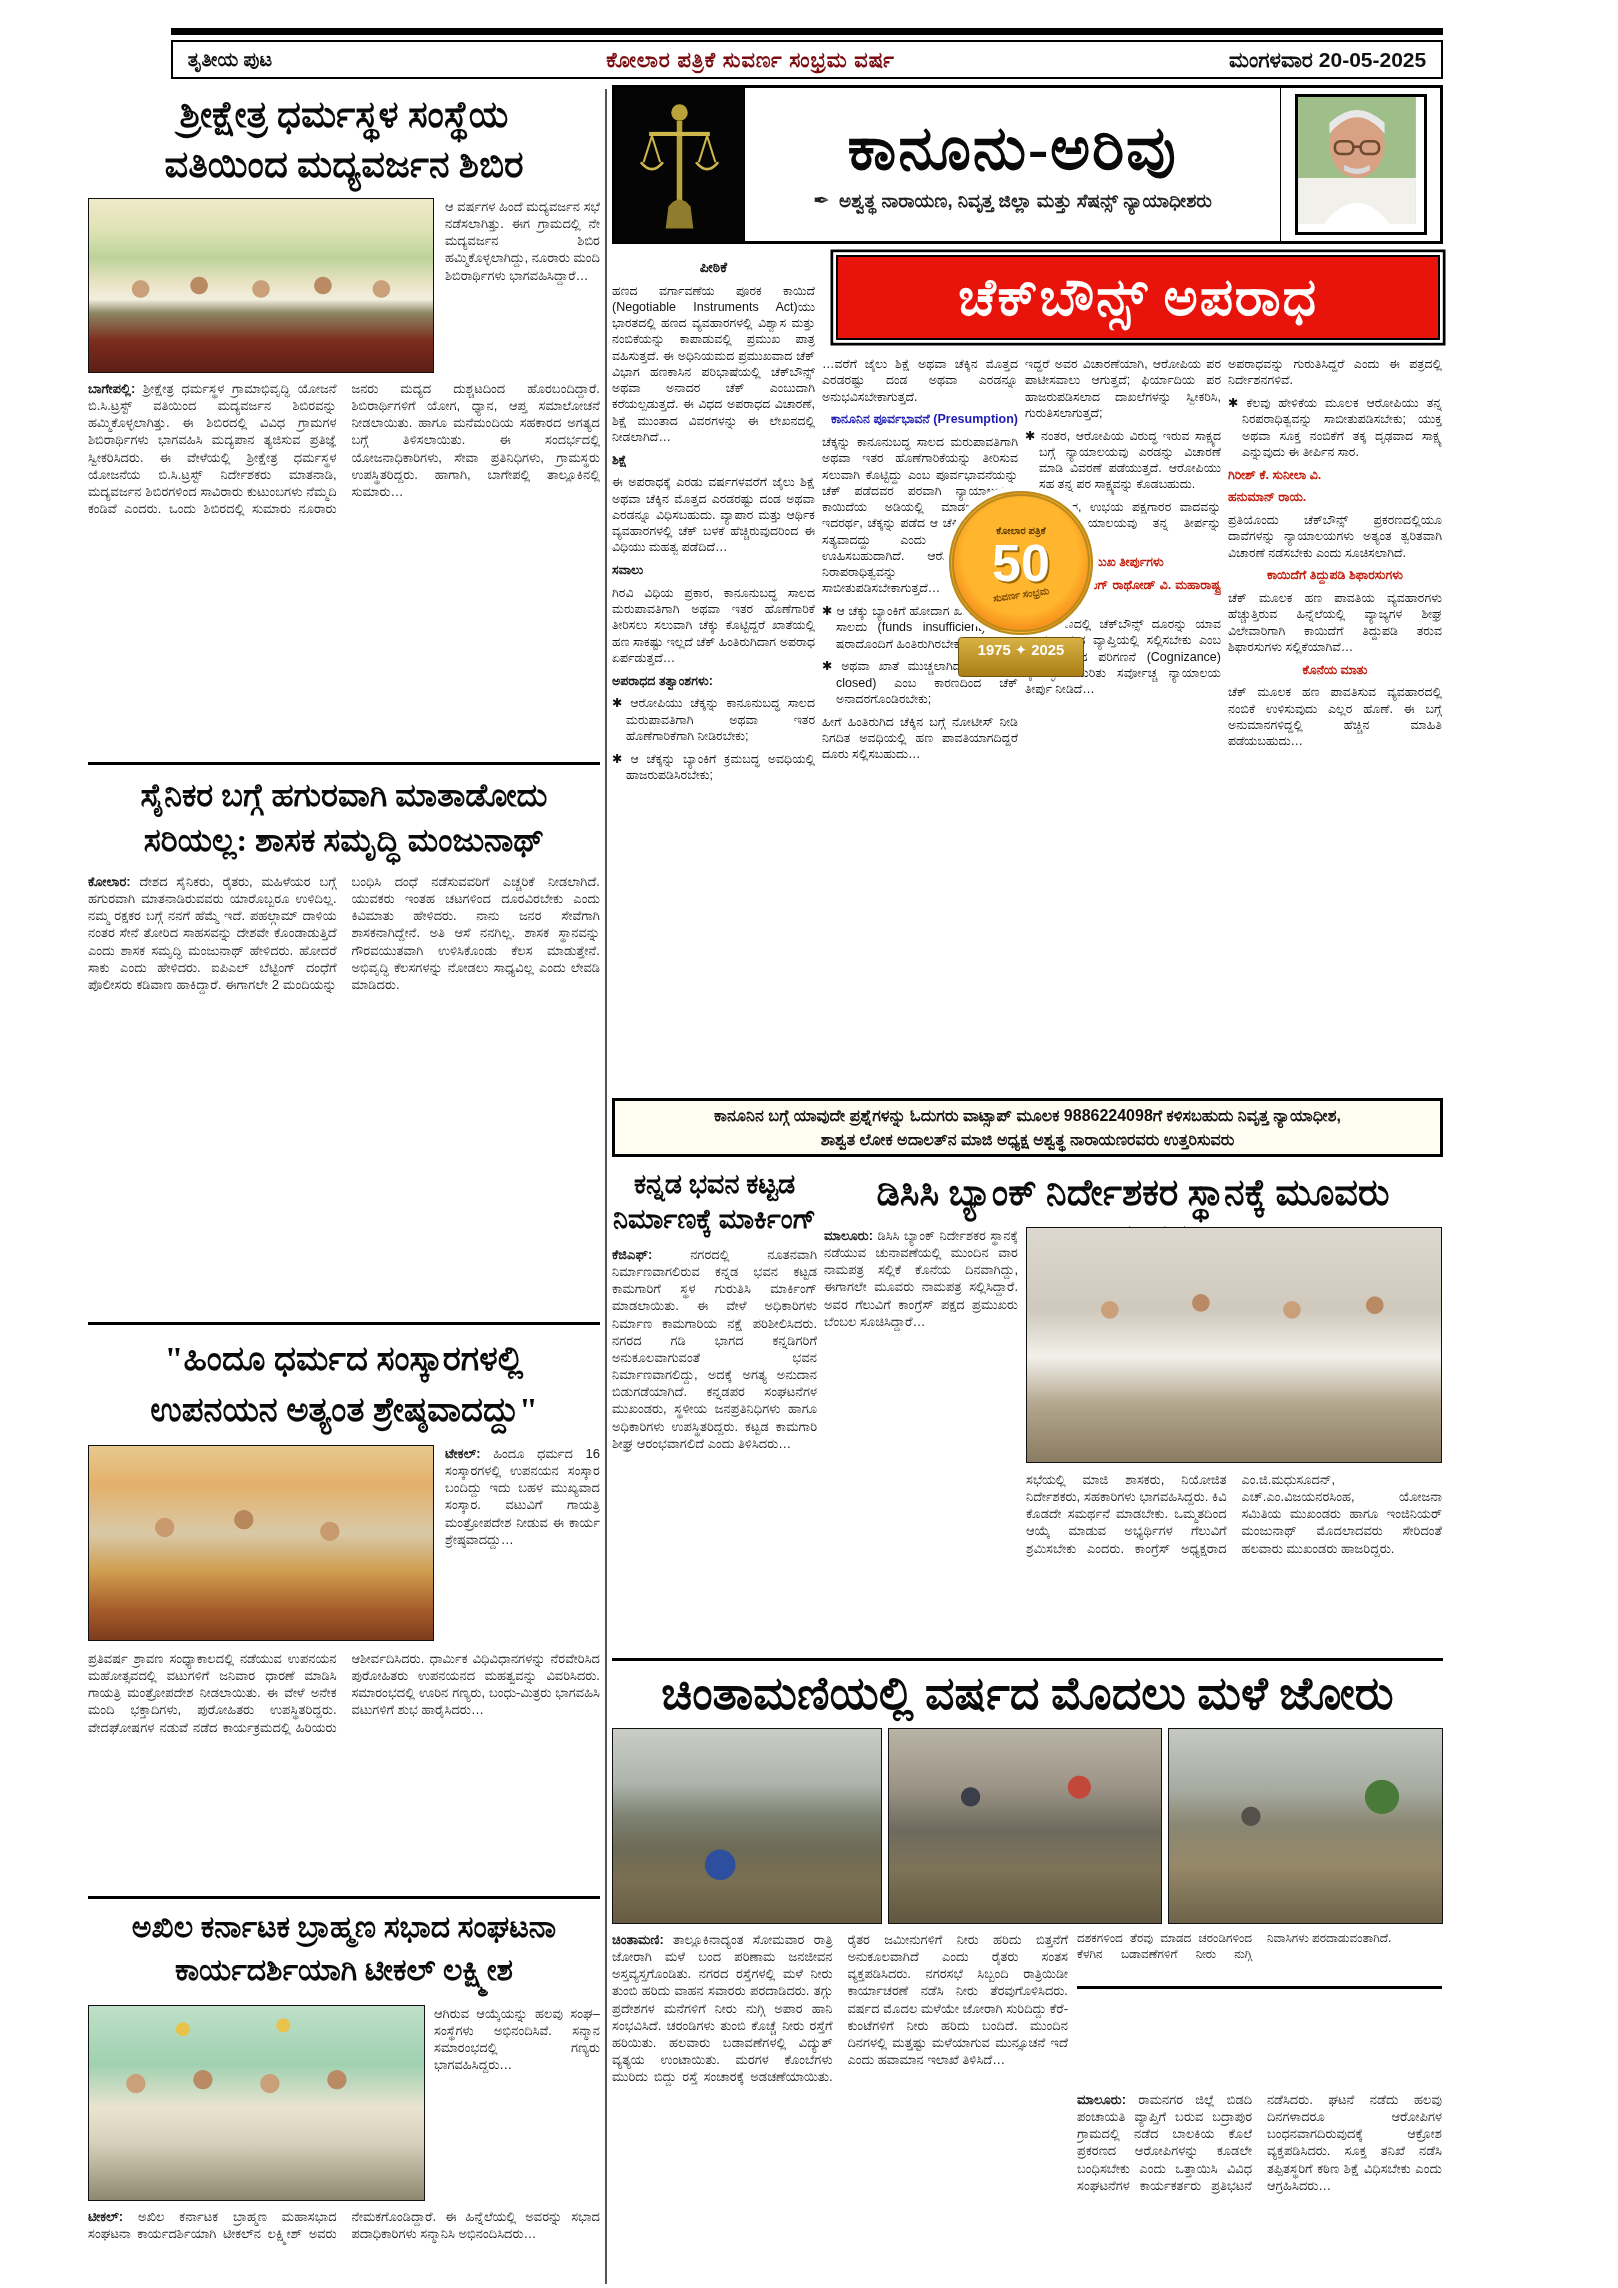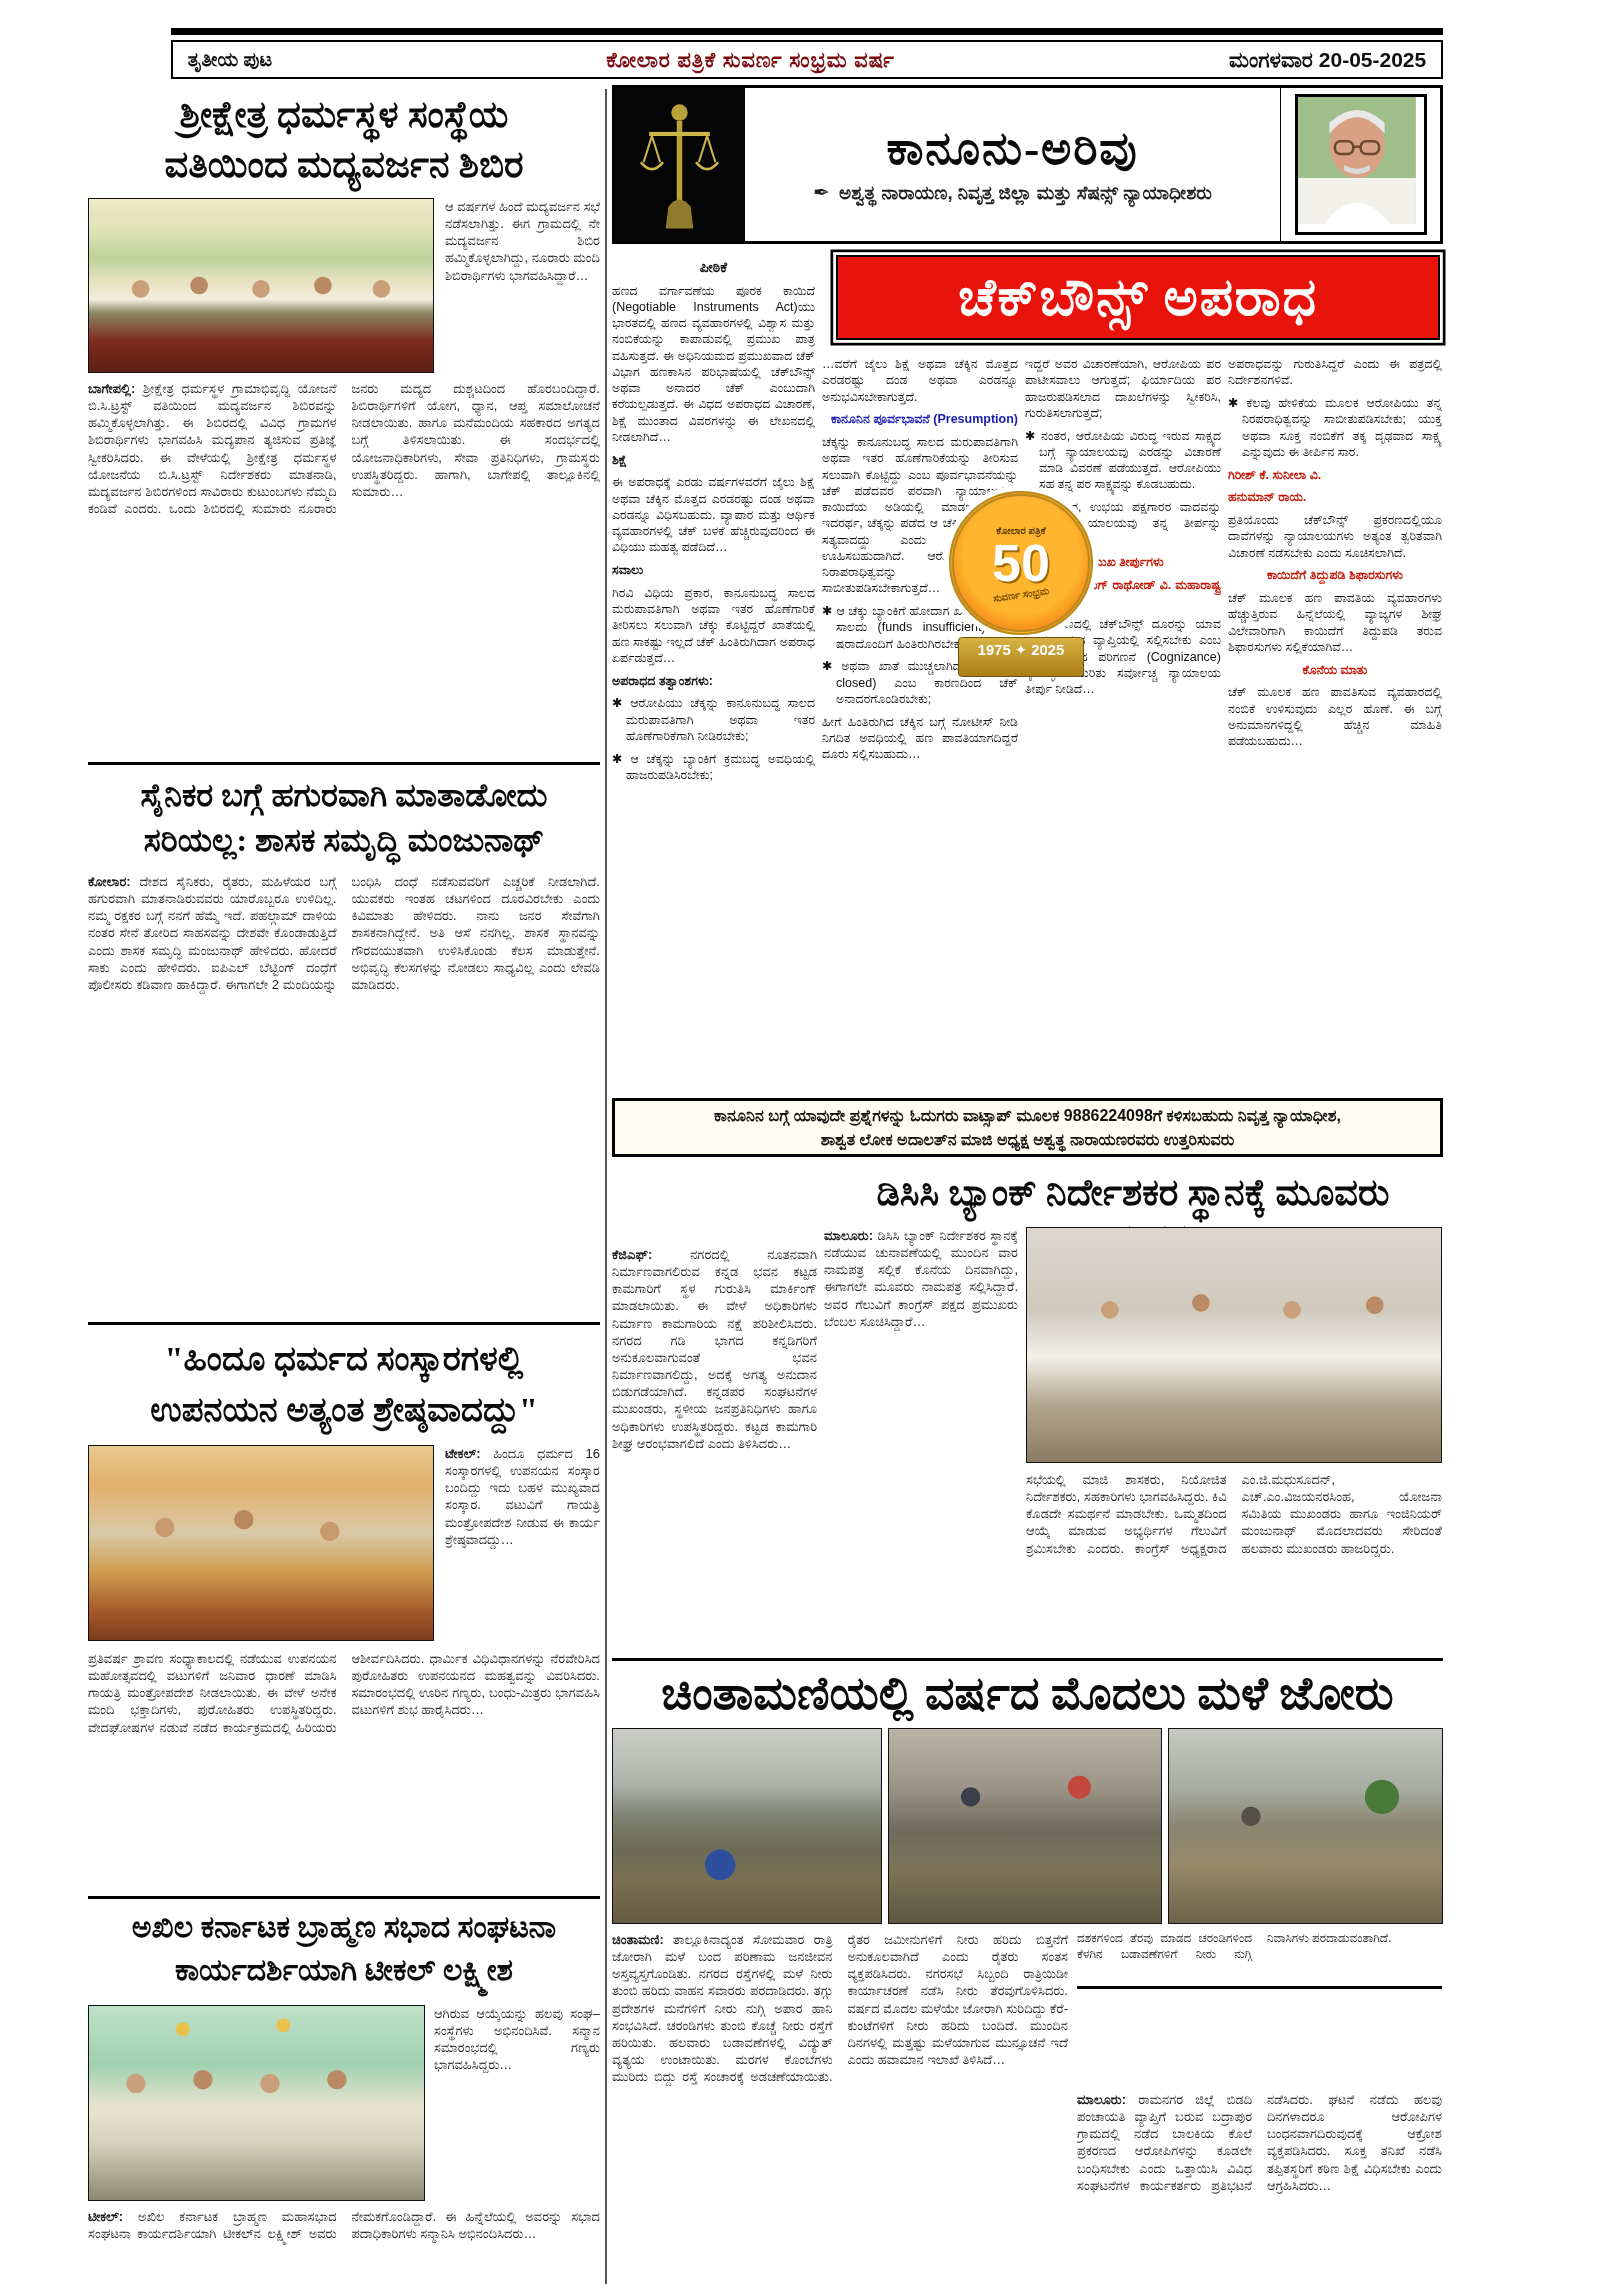--- a/index.html
+++ b/index.html
@@ -64,21 +64,21 @@
      linear-gradient(180deg,#b9b3a6 0%,#9c9587 30%,#6e6a5d 52%,#7d7458 72%,#5f573f 100%);}
   .ph-rain3{background:
      radial-gradient(circle at 78% 35%, #4a7a3a 0 16.6px, rgba(0,0,0,0) 17.5px),
      radial-gradient(circle at 30% 45%, #55504a 0 9.2px, rgba(0,0,0,0) 10px),
      linear-gradient(180deg,#c5c9c2 0%,#a8ada3 30%,#8a8672 50%,#97896a 70%,#6d6349 100%);}
   
   .law-header{border:3.7px solid #000;display:flex;align-items:stretch;background:#fff;}
   .statue-box{width:129px;background:#050505;display:flex;align-items:center;justify-content:center;flex:none;}
   .law-title-wrap{flex:1;display:flex;flex-direction:column;align-items:center;justify-content:center;
                   border-left:1.8px solid #000;border-right:1.8px solid #000;padding:3.7px 0;}
-  .law-title{font-size:46px;font-weight:bold;color:#0a0a0a;line-height:1.05;
+  .law-title{font-size:61px;font-weight:bold;color:#0a0a0a;line-height:1.05;
              font-family:"Liberation Serif","DejaVu Serif",serif;letter-spacing:1.8px;}
   .law-byline{font-size:18.5px;font-weight:bold;color:#222;margin-top:7.4px;}
   .pen{font-size:20px;margin-right:9.2px;}
   .author-box{width:148px;flex:none;display:flex;align-items:center;justify-content:center;background:#fff;padding:5.5px;}
   .author-frame{border:3.7px solid #000;width:126px;height:135px;overflow:hidden;}
   .red-banner{background:#e8140c;border:2.8px solid #000;box-shadow:0 0 0 2.8px #fff,0 0 0 5.5px #000;
               display:flex;align-items:center;justify-content:center;}
   .red-banner span{color:#fff;font-weight:bold;font-size:52px;letter-spacing:1.8px;
                    font-family:"Liberation Serif","DejaVu Serif",serif;}
   .law-col{font-size:12.5px;line-height:1.3;overflow:hidden;}
@@ -244,20 +244,24 @@
     <div class="logo-50">50</div>
     <div class="logo-sub">ಸುವರ್ಣ ಸಂಭ್ರಮ</div>
   </div>
   <div class="abs ribbon" style="left:958px;top:637px;width:126px;height:40px;line-height:24px;z-index:5;">1975 ✦ 2025</div>
 
   <div class="abs contact" style="left:612px;top:1098px;width:831px;height:59px;">
     <div>ಕಾನೂನಿನ ಬಗ್ಗೆ ಯಾವುದೇ ಪ್ರಶ್ನೆಗಳನ್ನು ಓದುಗರು ವಾಟ್ಸಾಪ್ ಮೂಲಕ 9886224098ಗೆ ಕಳಿಸಬಹುದು ನಿವೃತ್ತ ನ್ಯಾಯಾಧೀಶ,</div>
     <div>ಶಾಶ್ವತ ಲೋಕ ಅದಾಲತ್‌ನ ಮಾಜಿ ಅಧ್ಯಕ್ಷ ಅಶ್ವತ್ಥ ನಾರಾಯಣರವರು ಉತ್ತರಿಸುವರು</div>
   </div>
 
+  <div class="abs headline hl-30" style="left:612px;top:1167px;width:205px;height:74px;">
+    <div>ಕನ್ನಡ ಭವನ ಕಟ್ಟಡ</div>
+    <div>ನಿರ್ಮಾಣಕ್ಕೆ ಮಾರ್ಕಿಂಗ್</div>
+  </div>
   <div class="abs body-txt" style="left:612px;top:1246px;width:205px;height:406px;">
     <span class="lead">ಕೆಜಿಎಫ್:</span><span> ನಗರದಲ್ಲಿ ನೂತನವಾಗಿ ನಿರ್ಮಾಣವಾಗಲಿರುವ ಕನ್ನಡ ಭವನ ಕಟ್ಟಡ ಕಾಮಗಾರಿಗೆ ಸ್ಥಳ ಗುರುತಿಸಿ ಮಾರ್ಕಿಂಗ್ ಮಾಡಲಾಯಿತು. ಈ ವೇಳೆ ಅಧಿಕಾರಿಗಳು ನಿರ್ಮಾಣ ಕಾಮಗಾರಿಯ ನಕ್ಷೆ ಪರಿಶೀಲಿಸಿದರು. ನಗರದ ಗಡಿ ಭಾಗದ ಕನ್ನಡಿಗರಿಗೆ ಅನುಕೂಲವಾಗುವಂತೆ ಭವನ ನಿರ್ಮಾಣವಾಗಲಿದ್ದು, ಅದಕ್ಕೆ ಅಗತ್ಯ ಅನುದಾನ ಬಿಡುಗಡೆಯಾಗಿದೆ. ಕನ್ನಡಪರ ಸಂಘಟನೆಗಳ ಮುಖಂಡರು, ಸ್ಥಳೀಯ ಜನಪ್ರತಿನಿಧಿಗಳು ಹಾಗೂ ಅಧಿಕಾರಿಗಳು ಉಪಸ್ಥಿತರಿದ್ದರು. ಕಟ್ಟಡ ಕಾಮಗಾರಿ ಶೀಘ್ರ ಆರಂಭವಾಗಲಿದೆ ಎಂದು ತಿಳಿಸಿದರು…</span>
   </div>
 
   <div class="abs headline hl-42" style="left:824px;top:1170px;width:618px;height:48px;">ಡಿಸಿಸಿ ಬ್ಯಾಂಕ್ ನಿರ್ದೇಶಕರ ಸ್ಥಾನಕ್ಕೆ ಮೂವರು ನಾಮಪತ್ರ</div>
   <div class="abs body-txt" style="left:824px;top:1227px;width:194px;height:425px;">
     <span class="lead">ಮಾಲೂರು:</span><span> ಡಿಸಿಸಿ ಬ್ಯಾಂಕ್ ನಿರ್ದೇಶಕರ ಸ್ಥಾನಕ್ಕೆ ನಡೆಯುವ ಚುನಾವಣೆಯಲ್ಲಿ ಮುಂದಿನ ವಾರ ನಾಮಪತ್ರ ಸಲ್ಲಿಕೆ ಕೊನೆಯ ದಿನವಾಗಿದ್ದು, ಈಗಾಗಲೇ ಮೂವರು ನಾಮಪತ್ರ ಸಲ್ಲಿಸಿದ್ದಾರೆ. ಅವರ ಗೆಲುವಿಗೆ ಕಾಂಗ್ರೆಸ್ ಪಕ್ಷದ ಪ್ರಮುಖರು ಬೆಂಬಲ ಸೂಚಿಸಿದ್ದಾರೆ…</span>
   </div>
   <div class="photo ph-meeting" style="left:1026px;top:1227px;width:416px;height:236px;"></div>
   <div class="abs body-txt cols2" style="left:1026px;top:1471px;width:416px;height:181px;">ಸಭೆಯಲ್ಲಿ ಮಾಜಿ ಶಾಸಕರು, ನಿಯೋಜಿತ ನಿರ್ದೇಶಕರು, ಸಹಕಾರಿಗಳು ಭಾಗವಹಿಸಿದ್ದರು. ಕಿವಿ ಕೊಡದೇ ಸಮರ್ಥನೆ ಮಾಡಬೇಕು. ಒಮ್ಮತದಿಂದ ಆಯ್ಕೆ ಮಾಡುವ ಅಭ್ಯರ್ಥಿಗಳ ಗೆಲುವಿಗೆ ಶ್ರಮಿಸಬೇಕು ಎಂದರು. ಕಾಂಗ್ರೆಸ್ ಅಧ್ಯಕ್ಷರಾದ ಎಂ.ಜಿ.ಮಧುಸೂದನ್, ಎಚ್.ಎಂ.ವಿಜಯನರಸಿಂಹ, ಯೋಜನಾ ಸಮಿತಿಯ ಮುಖಂಡರು ಹಾಗೂ ಇಂಜಿನಿಯರ್ ಮಂಜುನಾಥ್ ಮೊದಲಾದವರು ಸೇರಿದಂತೆ ಹಲವಾರು ಮುಖಂಡರು ಹಾಜರಿದ್ದರು.</div>

